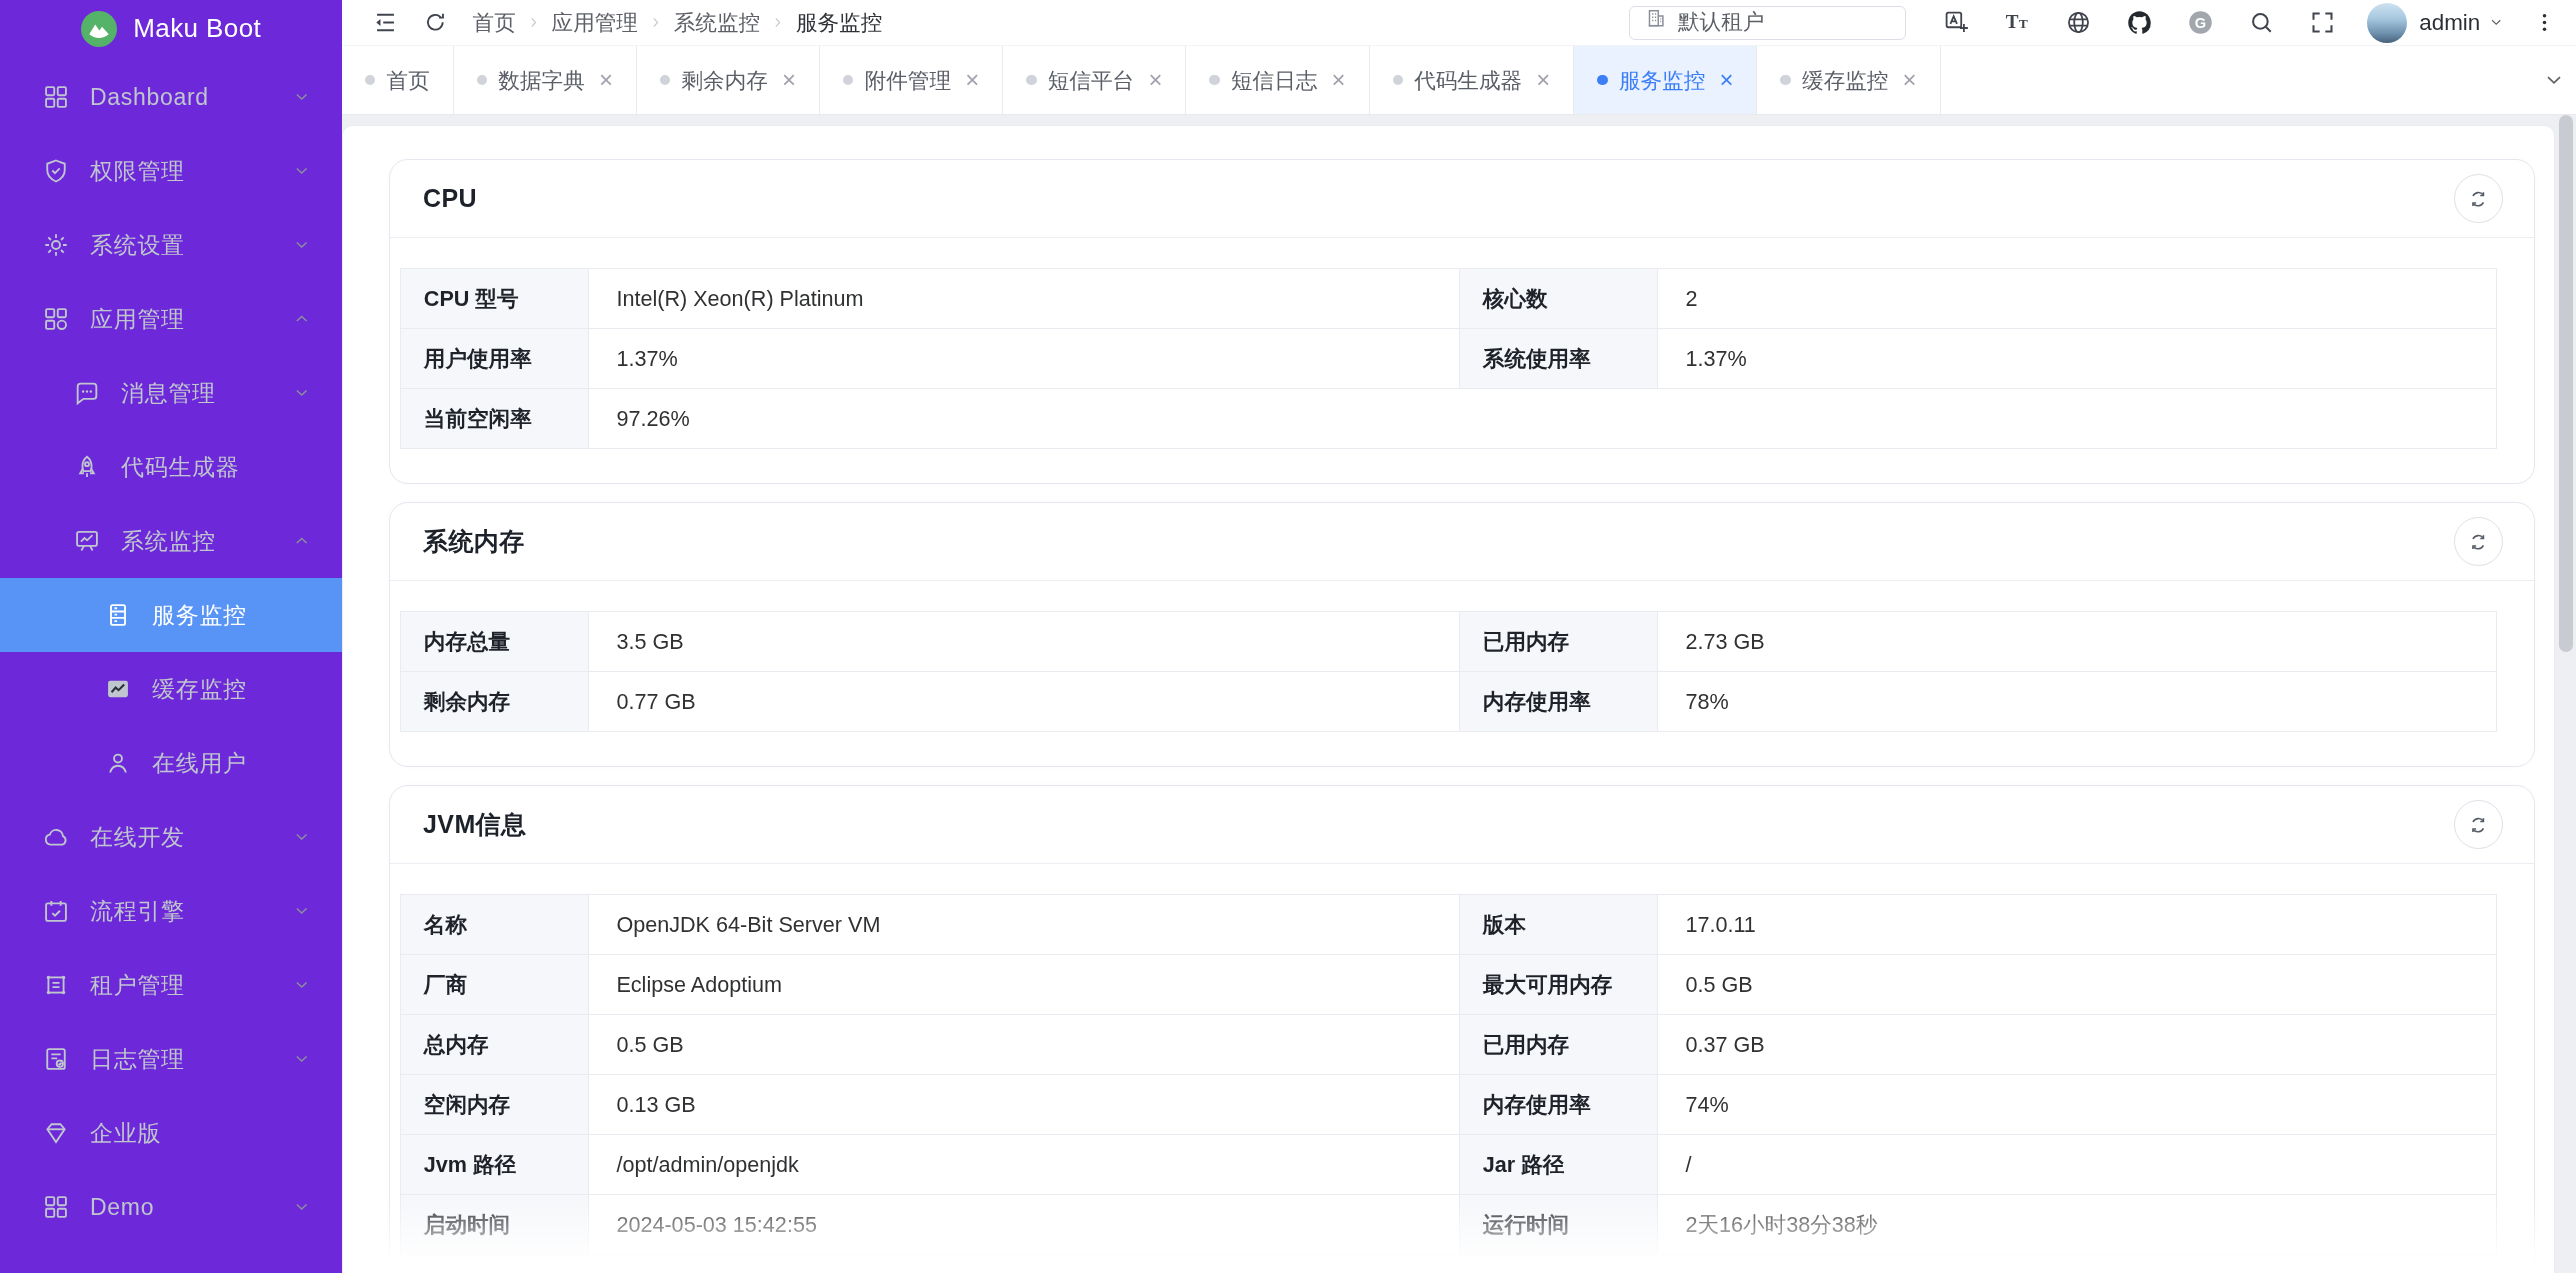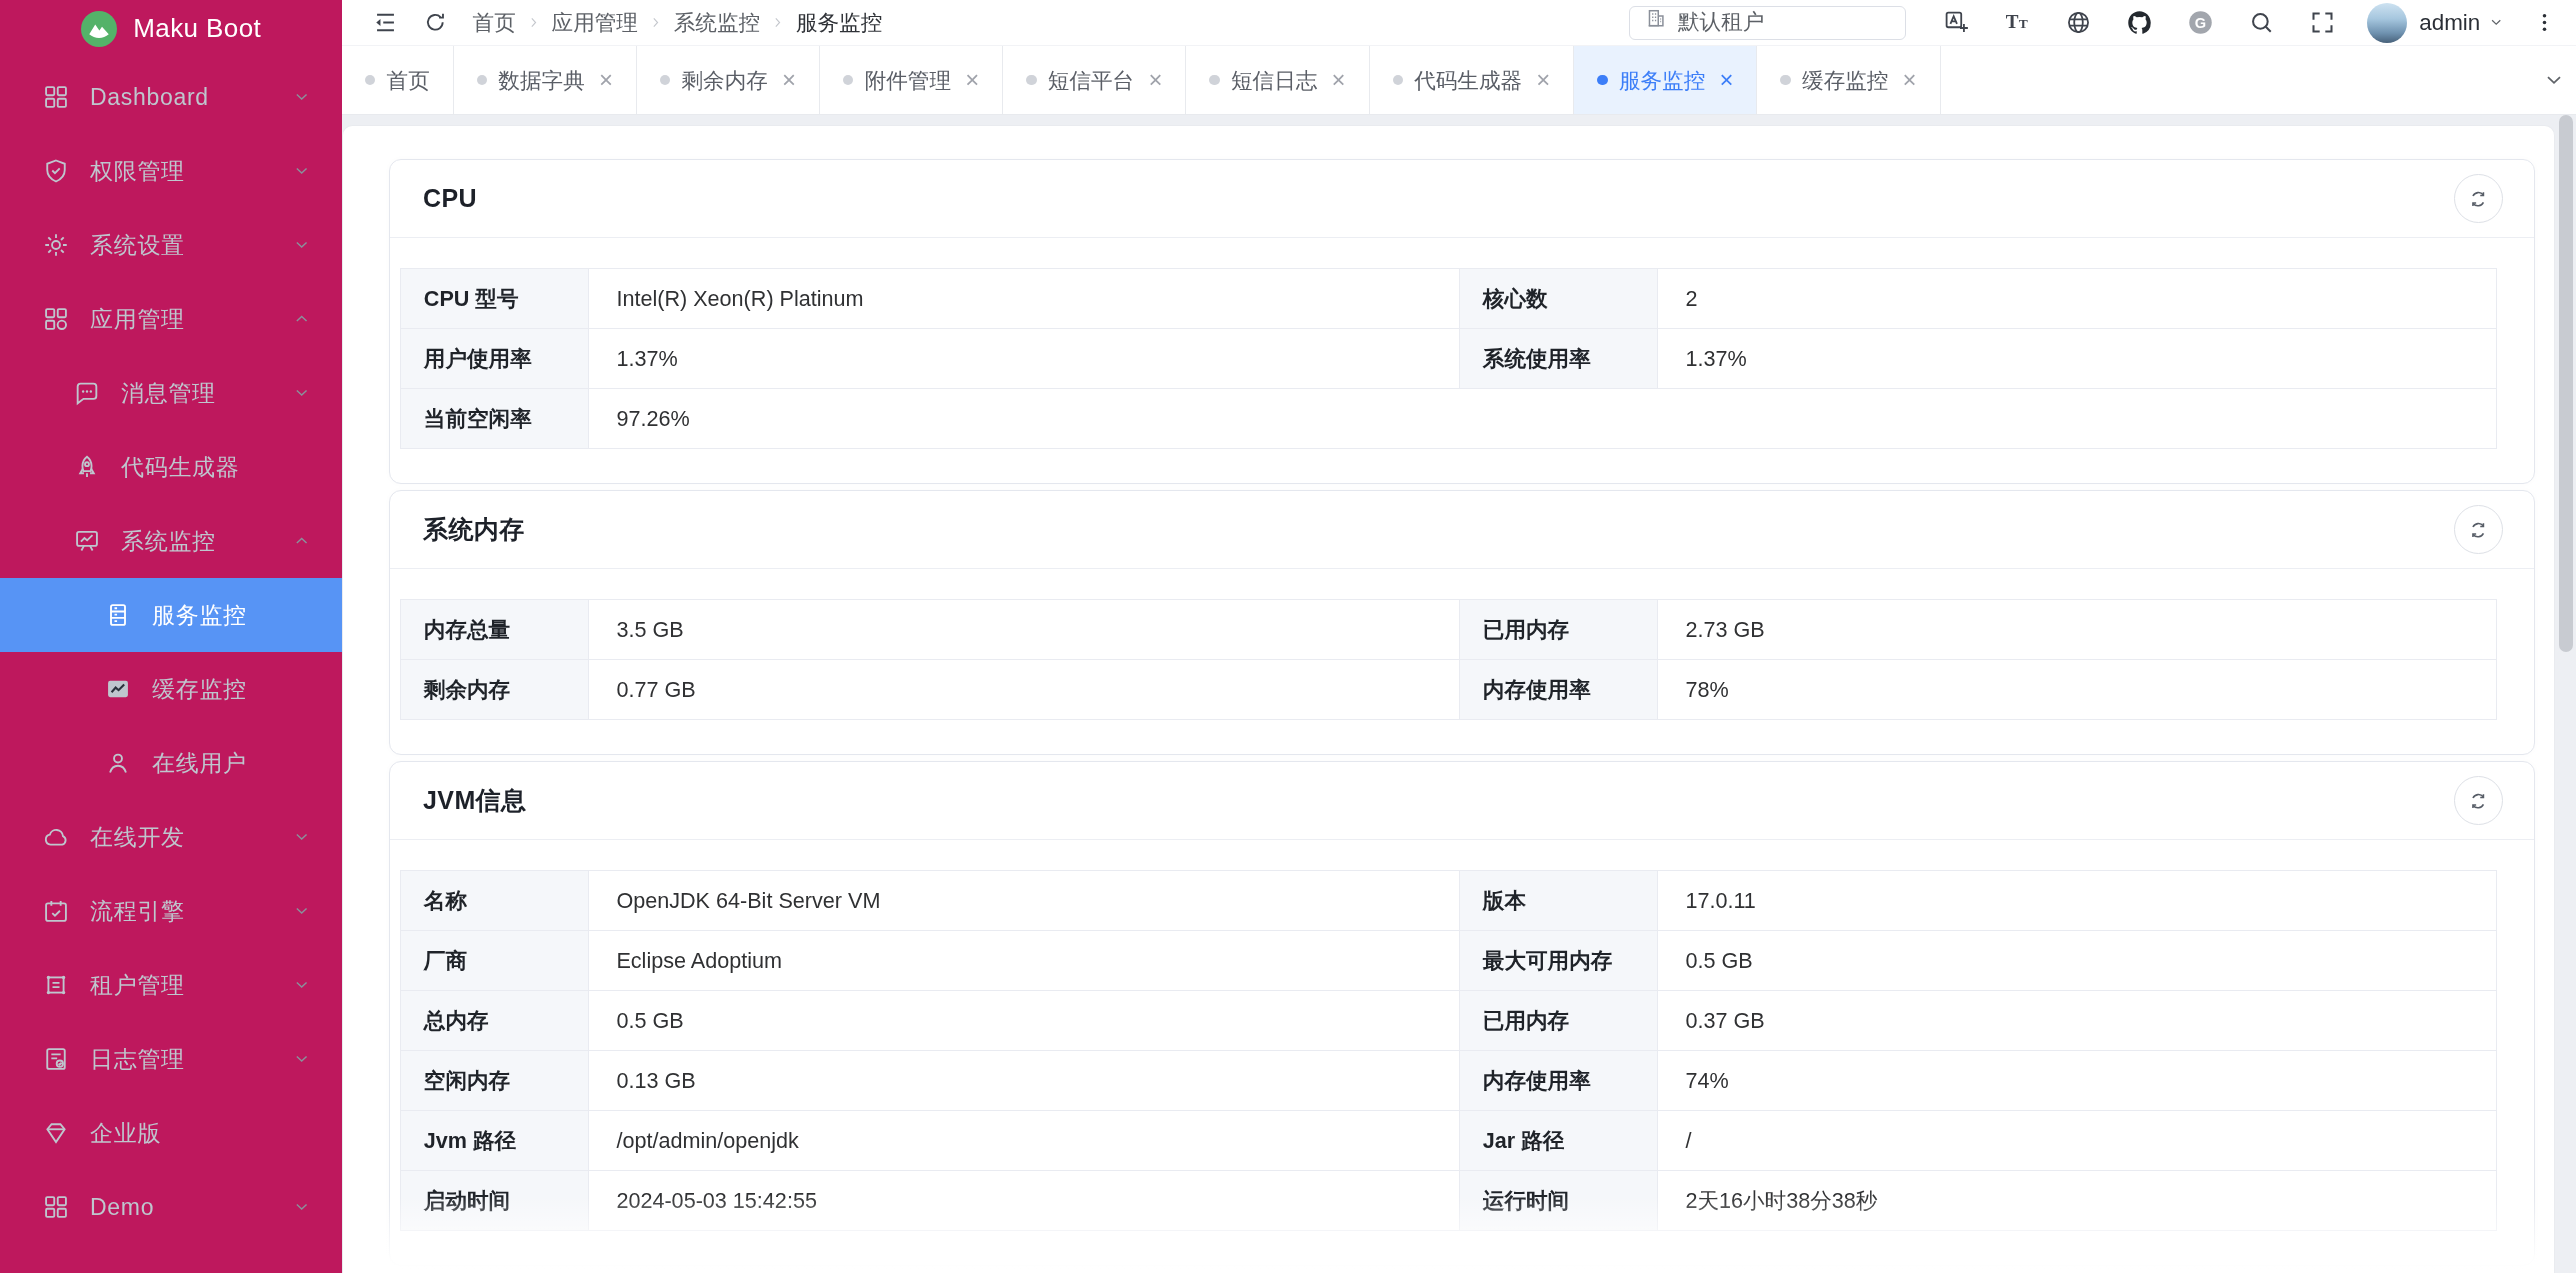--- a/index.html
+++ b/index.html
@@ -1,19 +1,19 @@
 <!DOCTYPE html>
 <html lang="zh" style="font-size:12px"><head>
 <meta charset="utf-8">
 <style>
 *{box-sizing:border-box;margin:0;padding:0}
 body{width:2576px;height:1274px;overflow:hidden;font-family:"Liberation Sans","DejaVu Sans",sans-serif;background:#fff;color:#303133}
 #app{display:flex;width:100%;height:100%}
 
-.sidebar{width:342px;flex:0 0 342px;background:#be185d;color:#bfc6ce;overflow:hidden}
+.sidebar{width:342px;flex:0 0 342px;background:#6d28d9;color:#bfc6ce;overflow:hidden}
 .logo{height:48px;display:flex;align-items:center;justify-content:center;gap:16.4px;margin-top:4.5px}
 .logo-badge{width:36px;height:36px;flex:0 0 36px}
 .logo-badge svg{width:100%;height:100%;display:block}
 .logo-text{font-size:26px;color:#fff;font-weight:500;letter-spacing:0.4px}
 .menu{margin-top:7.5px}
 .side-item{height:74px;display:flex;align-items:center;position:relative;padding-left:42px;font-size:23px;cursor:pointer}
 .side-item.lv2{padding-left:73px}
 .side-item.lv3{padding-left:104px}
 .side-item.active{background:#5794f5;color:#fff}
 .sicon{width:28px;height:28px;margin-right:20px;flex:0 0 28px;display:inline-flex}
@@ -50,21 +50,21 @@
 .tab .dot{width:10.4px;height:10.4px;border-radius:50%;background:#d0d3d9;flex:0 0 10.4px}
 .tab .tclose{font-size:24px;color:#a0a3ab;margin-left:3px;line-height:1}
 .tab.active{background:#e9f2fe;color:#3c7ef8}
 .tab.active .dot{background:#3c7ef8}
 .tab.active .tclose{color:#3c7ef8}
 .tab-more{position:absolute;right:10.4px;top:50%;transform:translateY(-50%);width:24px;height:24px;color:#5f6368;cursor:pointer}
 .tab-more svg{width:100%;height:100%}
 
 .content{flex:1;background:#edeff3;position:relative;padding:10.4px 21px 0 0;min-height:0}
 .panel{background:#fff;border:0.7px solid #e9ebef;border-bottom:none;border-radius:10.4px 10.4px 0 0;height:100%;overflow:hidden;padding:33px 19.4px 0 46px}
-.card{border:0.7px solid #e4e7ee;border-radius:12px;background:#fff;margin-bottom:6px;box-shadow:0 0 7.5px rgba(31,35,41,.02)}
+.card{border:0.7px solid #e4e7ee;border-radius:19px;background:#fff;margin-bottom:18px;box-shadow:0 0 7.5px rgba(31,35,41,.02)}
 .card-header{height:78px;display:flex;align-items:center;justify-content:space-between;padding:0 31px 0 33px;border-bottom:0.7px solid #eceef3}
 .card-title{font-size:25px;font-weight:700;color:#1d2129;letter-spacing:0.4px}
 .refresh-btn{width:49px;height:49px;border:0.7px solid #dde0e6;border-radius:50%;background:#fff;display:flex;align-items:center;justify-content:center;color:#565c66;cursor:pointer}
 .ricon{width:22.4px;height:22.4px;display:inline-flex}
 .ricon svg{width:100%;height:100%}
 .card-body{padding:30px 37px 34px 10.4px}
 .info-table{width:100%;border-collapse:collapse;table-layout:fixed;font-size:21.6px}
 .info-table td{border:0.7px solid #e9ebf1;height:60px;vertical-align:middle;white-space:nowrap;overflow:hidden}
 td.cl{background:#f5f7fa;font-weight:600;color:#1f2329;padding-left:22.4px}
 td.cv{padding-left:27px;color:#303133}

